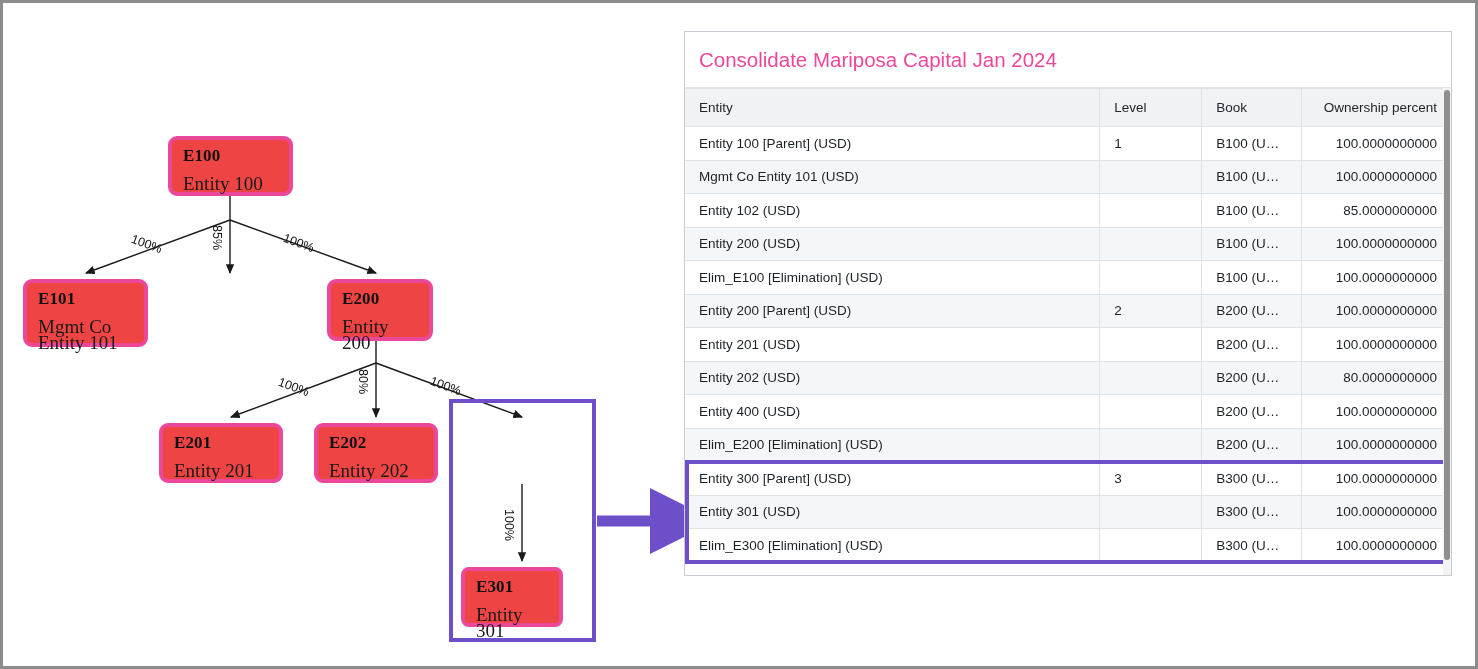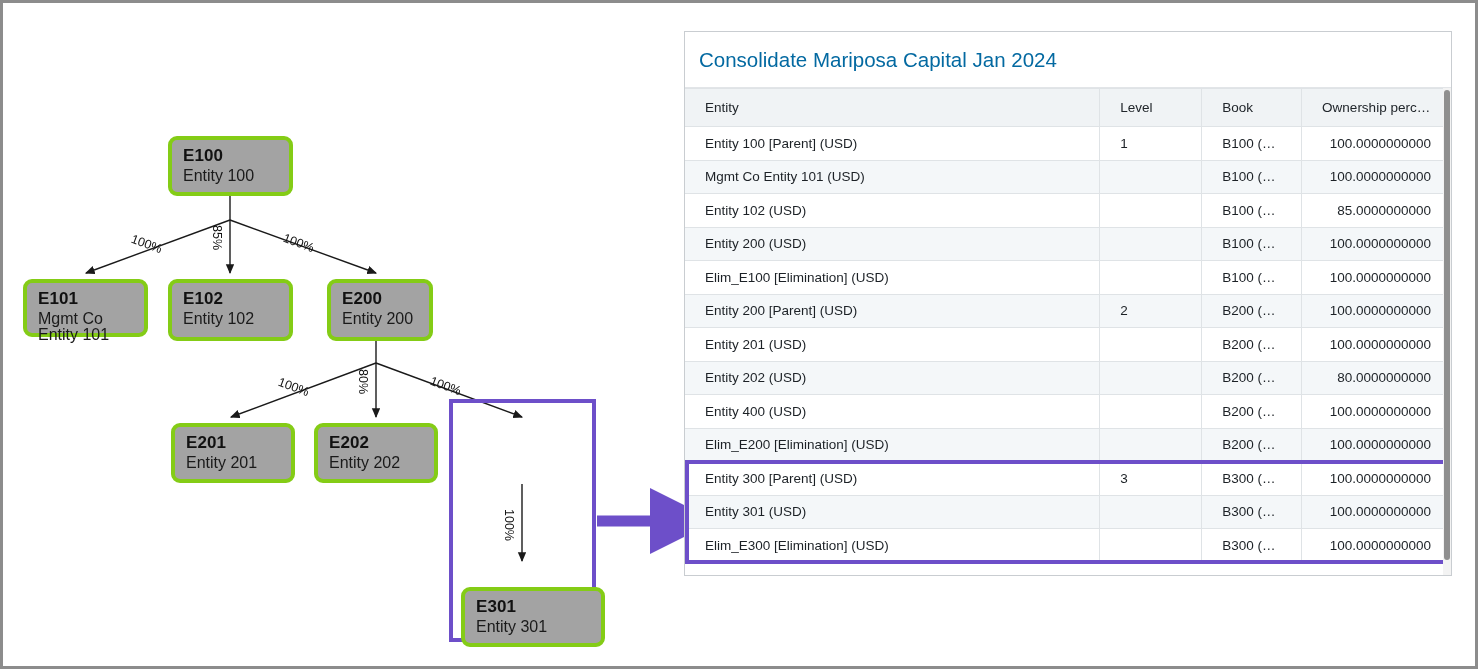--- a/index.html
+++ b/index.html
@@ -26,37 +26,38 @@
     left: 0; top: 0;
     width: 660px; height: 663px;
   }
   #diagram-svg {
     position: absolute;
     left: 0; top: 0;
   }
   .node {
     position: absolute;
     box-sizing: border-box;
-    border: 4px solid #84cc16;
+    border: 4px solid #ec4899;
     border-radius: 9px;
-    background: #a3a3a3;
+    background: #ef4444;
     padding: 6px 0 0 11px;
+    font-family: Liberation Serif, serif;
   }
   .node-code {
     font-size: 17px;
     font-weight: bold;
     color: #111111;
     line-height: 20px;
     letter-spacing: .1px;
   }
   .node-name {
-    font-size: 16px;
+    font-size: 19px;
     color: #1a1a1a;
     line-height: 16px;
-    margin-top: 2px;
+    margin-top: 10px;
     padding-right: 9px;
   }
   .edge-label {
     position: absolute;
     font-size: 12.5px;
     color: #111111;
     white-space: nowrap;
     transform-origin: 0 0;
   }
   #selection-box {
@@ -74,42 +75,42 @@
     box-sizing: border-box;
     border: 1px solid #c9cdd1;
     background: #ffffff;
     overflow: hidden;
   }
   #card-title {
     height: 56px;
     line-height: 56px;
     padding-left: 14px;
     font-size: 20.5px;
-    color: #0369a1;
+    color: #ec4899;
     box-sizing: border-box;
     border-bottom: 1px solid #e2e5e8;
     white-space: nowrap;
   }
   #grid-wrap {
     position: relative;
     height: 488px;
     overflow: hidden;
   }
   table.grid {
     width: 100%;
     border-collapse: collapse;
     table-layout: fixed;
     font-size: 13.5px;
     color: #1c2126;
   }
   table.grid th, table.grid td {
     box-sizing: border-box;
     border-right: 1px solid #dfe3e6;
     border-bottom: 1px solid #dfe3e6;
-    padding: 0 20px;
+    padding: 0 14px;
     height: 33.5px;
     overflow: hidden;
     white-space: nowrap;
     text-overflow: ellipsis;
     font-weight: normal;
   }
   table.grid th {
     background: #f0f3f5;
     text-align: left;
     height: 38px;
@@ -176,47 +177,43 @@
       <line x1="594" y1="518" x2="680" y2="518" stroke="#6d4fc9" stroke-width="11" marker-end="url(#fatarrow)"></line>
     </svg>
 
     <div id="selection-box" style="left:446px; top:396px; width:147px; height:243px;"></div>
 
     <div class="node" style="left:165px; top:133px; width:125px; height:60px;">
       <div class="node-code">E100</div>
       <div class="node-name">Entity 100</div>
     </div>
 
-    <div class="node" style="left:20px; top:276px; width:125px; height:58px;">
+    <div class="node" style="left:20px; top:276px; width:125px; height:68px;">
       <div class="node-code">E101</div>
       <div class="node-name">Mgmt Co Entity 101</div>
     </div>
 
-    <div class="node" style="left:165px; top:276px; width:125px; height:62px;">
-      <div class="node-code">E102</div>
-      <div class="node-name">Entity 102</div>
-    </div>
 
     <div class="node" style="left:324px; top:276px; width:106px; height:62px;">
       <div class="node-code">E200</div>
       <div class="node-name">Entity 200</div>
     </div>
 
-    <div class="node" style="left:168px; top:420px; width:124px; height:60px;">
+    <div class="node" style="left:156px; top:420px; width:124px; height:60px;">
       <div class="node-code">E201</div>
       <div class="node-name">Entity 201</div>
     </div>
 
     <div class="node" style="left:311px; top:420px; width:124px; height:60px;">
       <div class="node-code">E202</div>
       <div class="node-name">Entity 202</div>
     </div>
 
 
-    <div class="node" style="left:458px; top:584px; width:144px; height:60px;">
+    <div class="node" style="left:458px; top:564px; width:102px; height:60px;border-radius:8px;">
       <div class="node-code">E301</div>
       <div class="node-name">Entity 301</div>
     </div>
 
     <div class="edge-label" style="left:131px; top:229px; transform:rotate(20deg);">100%</div>
     <div class="edge-label" style="left:221px; top:222px; transform:rotate(90deg);">85%</div>
     <div class="edge-label" style="left:283px; top:228px; transform:rotate(20deg);">100%</div>
 
     <div class="edge-label" style="left:278px; top:372px; transform:rotate(20deg);">100%</div>
     <div class="edge-label" style="left:367px; top:366px; transform:rotate(90deg);">80%</div>

